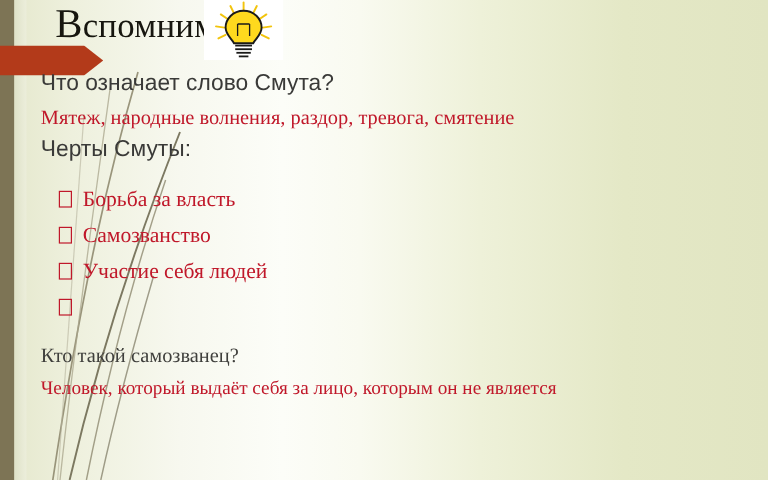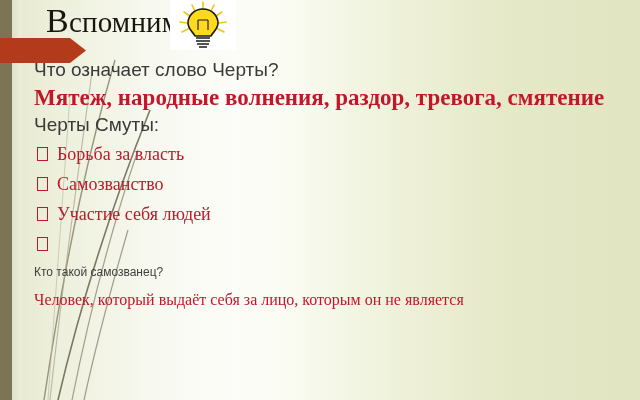--- a/index.html
+++ b/index.html
@@ -99,33 +99,32 @@
   .line { white-space: nowrap; }
 
   .q-sans {
     font-family: "Liberation Sans", sans-serif;
     font-size: 19px;
     line-height: 28px;
     color: #3a3a38;
   }
   .a-serif {
     font-family: "Liberation Serif", serif;
-    font-size: 23px;
+    font-size: 17px;
     line-height: 27px;
     color: #c0182a;
-    font-weight: bold;
   }
   .q-serif {
-    font-family: Liberation Sans, sans-serif;
-    font-size: 12px;
+    font-family: Liberation Serif, serif;
+    font-size: 17px;
     line-height: 27px;
     color: #3f3f3c;
   }
   .bullets {
-    margin: 0;
+    margin: 12px;
     padding: 0;
     list-style: none;
   }
   .bullets li {
     font-family: "Liberation Serif", serif;
     font-size: 18px;
     line-height: 30px;
     color: #c0182a;
     white-space: nowrap;
   }
@@ -191,21 +190,21 @@
         <line x1="26" y1="38" x2="40" y2="38"></line>
         <line x1="26" y1="41" x2="40" y2="41"></line>
         <line x1="27" y1="44" x2="39" y2="44"></line>
         <line x1="29" y1="47" x2="37" y2="47"></line>
       </g>
     </svg>
   </div>
 
   <div class="body">
 
-    <div class="q-sans line">Что означает слово Черты?</div>
+    <div class="q-sans line">Что означает слово Смута?</div>
 
     <div class="a-serif line">Мятеж, народные волнения, раздор, тревога, смятение</div>
 
     <div class="q-sans line">Черты Смуты:</div>
 
     <ul class="bullets">
       <li><span class="marker"></span><span>Борьба за власть</span></li>
       <li><span class="marker"></span><span>Самозванство</span></li>
       <li><span class="marker"></span><span>Участие себя людей</span></li>
       <li><span class="marker"></span></li>

